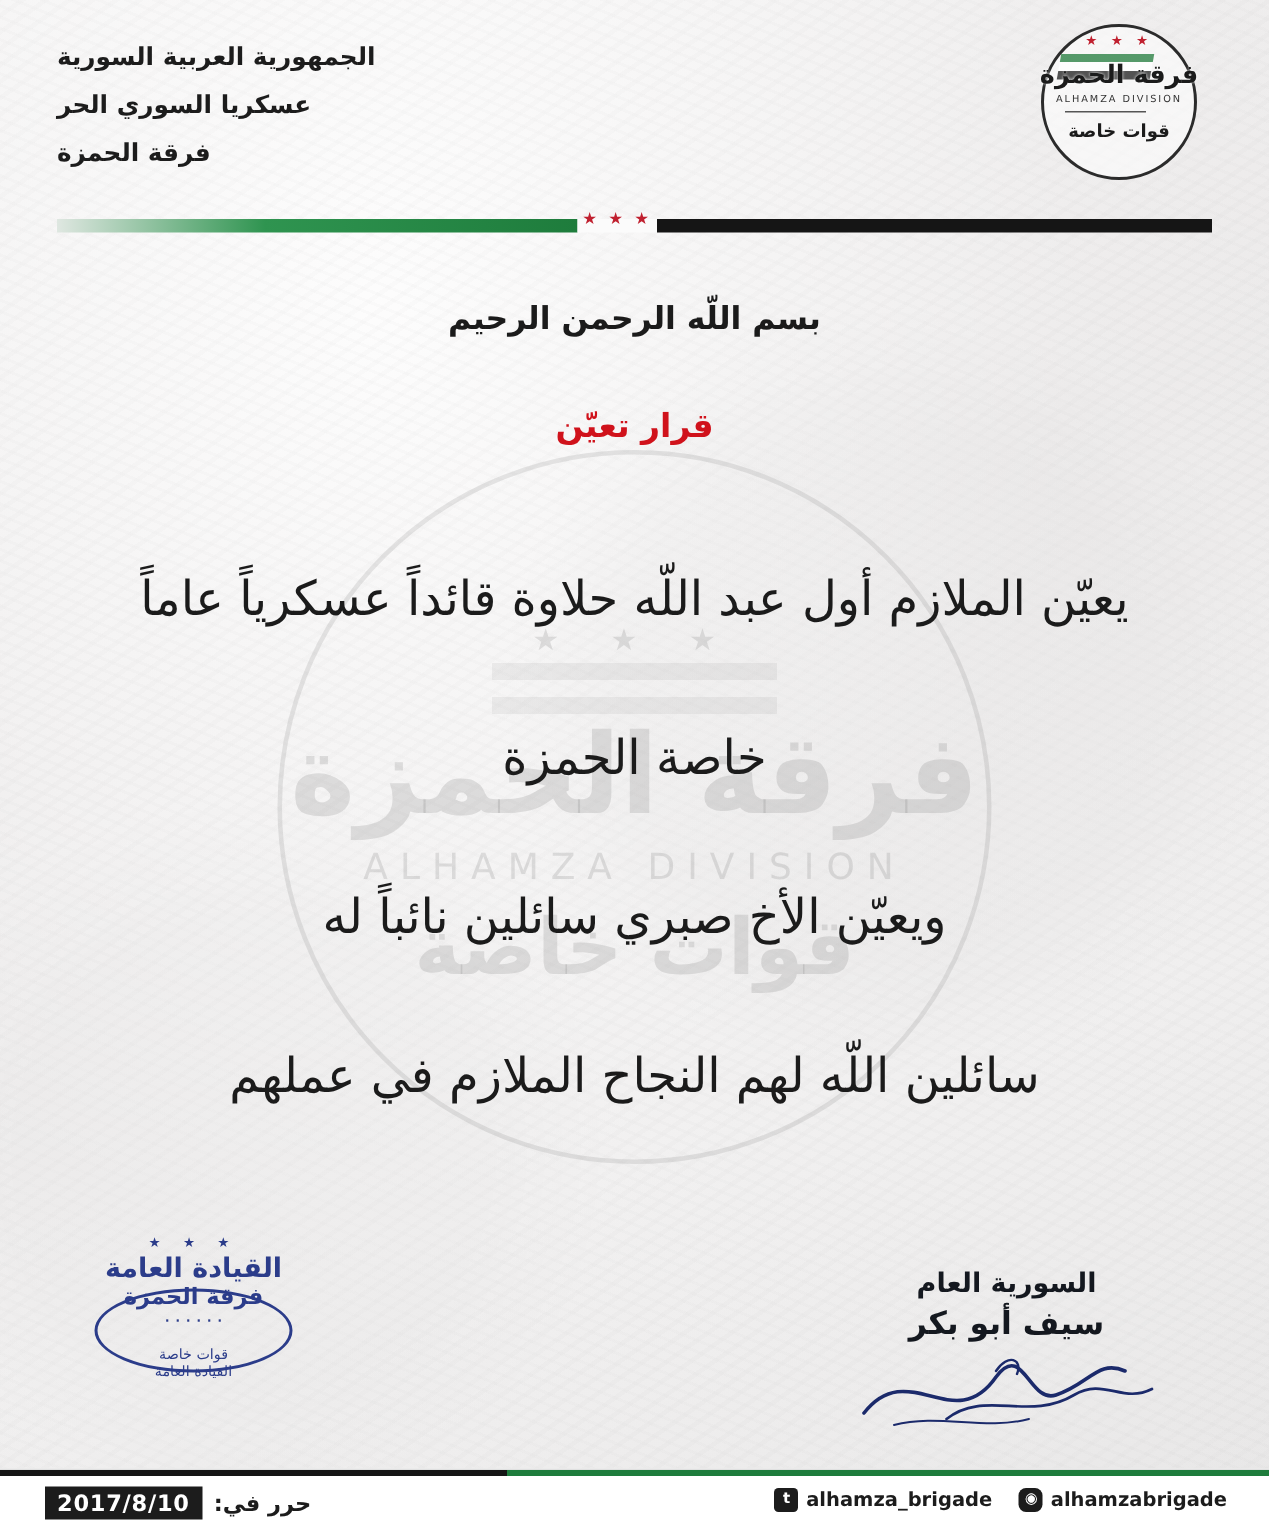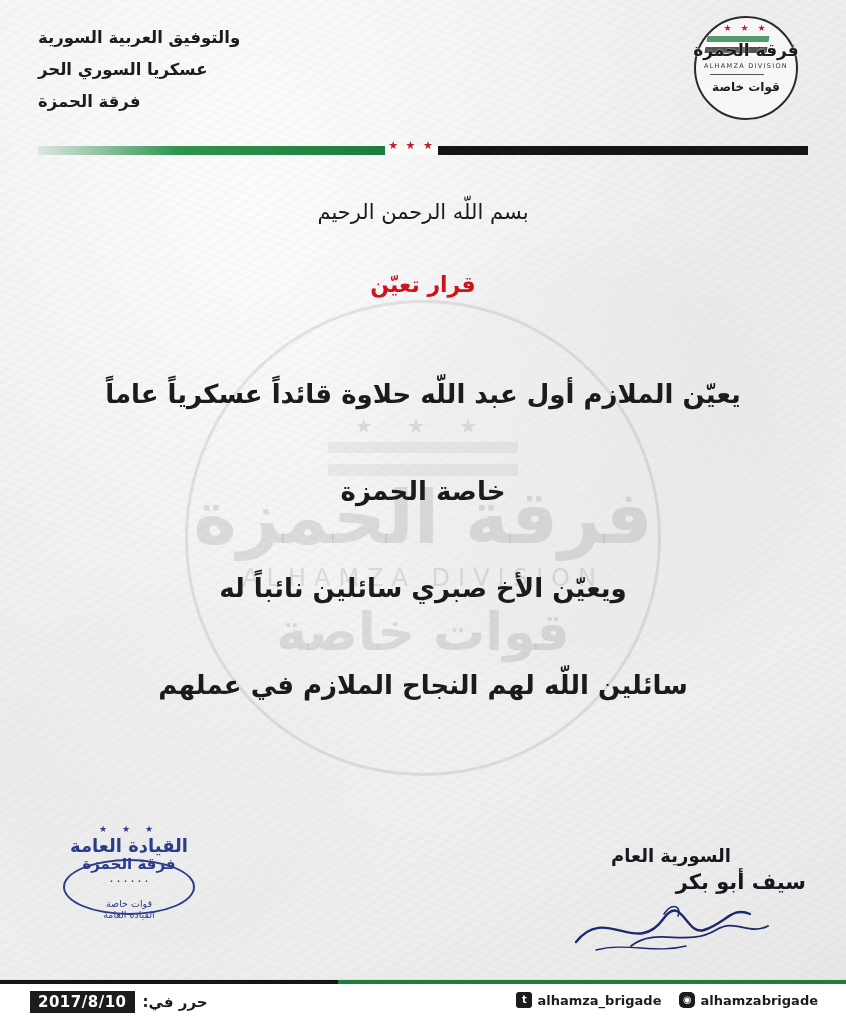--- a/index.html
+++ b/index.html
@@ -188,33 +188,33 @@
   .content {
     position: absolute;
     top: 180px;
     left: 60px;
     right: 60px;
     text-align: center;
     direction: rtl;
   }
   .basmala {
     font-size: 21px;
-    font-weight: normal;
+    font-weight: bold;
     color: #1b1b1b;
     margin-top: 20px;
   }
   .decree-title {
     font-size: 22px;
     font-weight: bold;
     color: #d0121b;
     margin-top: 48px;
   }
   .para {
-    font-size: 26px;
-    font-weight: bold;
+    font-size: 32px;
+    font-weight: normal;
     color: #1b1b1b;
     line-height: 1.5;
   }
   .p1 { margin-top: 78px; }
   .p2 { margin-top: 58px; }
   .p3 { margin-top: 58px; }
   .p4 { margin-top: 58px; }
 
   
   .stamp {
@@ -253,21 +253,21 @@
   .signature {
     position: absolute;
     right: 40px;
     bottom: 62px;
     width: 270px;
     text-align: center;
     direction: rtl;
     color: #1b2a6b;
   }
   .sig-l1 { font-size: 18px; font-weight: bold; color: #14181f; }
-  .sig-l2 { font-size: 21px; font-weight: bold; color: #14181f; margin-top: 4px; text-align: right; }
+  .sig-l2 { font-size: 21px; font-weight: bold; color: #14181f; margin-top: 4px; }
   .sig-scribble {
     margin-top: 2px;
     height: 62px;
   }
 
   
   .footer {
     position: absolute;
     left: 0; right: 0; bottom: 0;
     height: 44px;
@@ -355,21 +355,21 @@
       <div class="logo-circle"></div>
       <div class="logo-stripes"></div>
       <div class="logo-stars">★ ★ ★</div>
       <div class="logo-name">فرقة الحمزة</div>
       <div class="logo-sub-en">ALHAMZA DIVISION</div>
       <div class="logo-divider"></div>
       <div class="logo-sub-ar">قوات خاصة</div>
     </div>
 
     <div class="header-titles">
-      <div>والتوفيق العربية السورية</div>
+      <div>الجمهورية العربية السورية</div>
       <div>عسكريا السوري الحر</div>
       <div>فرقة الحمزة</div>
     </div>
   </div>
 
   <div class="flagbar">
     <div class="seg-black"></div>
     <div class="seg-white">
       <div class="flag-stars">★ ★ ★</div>
     </div>

